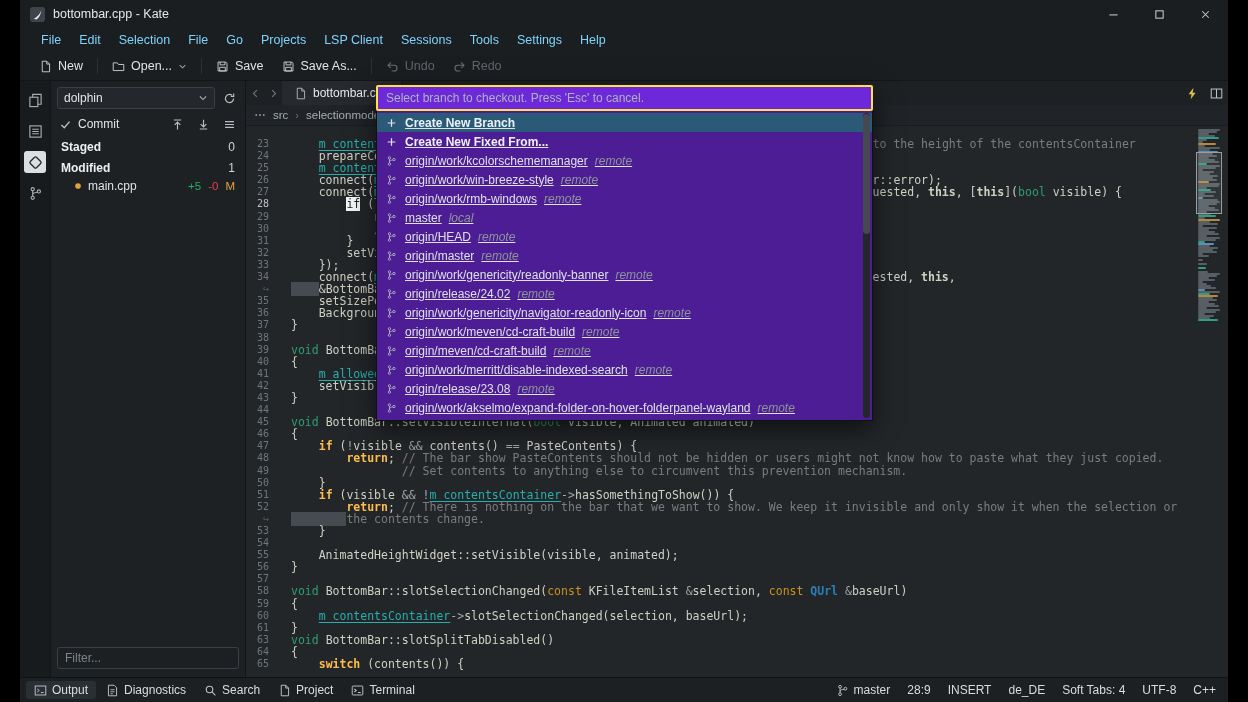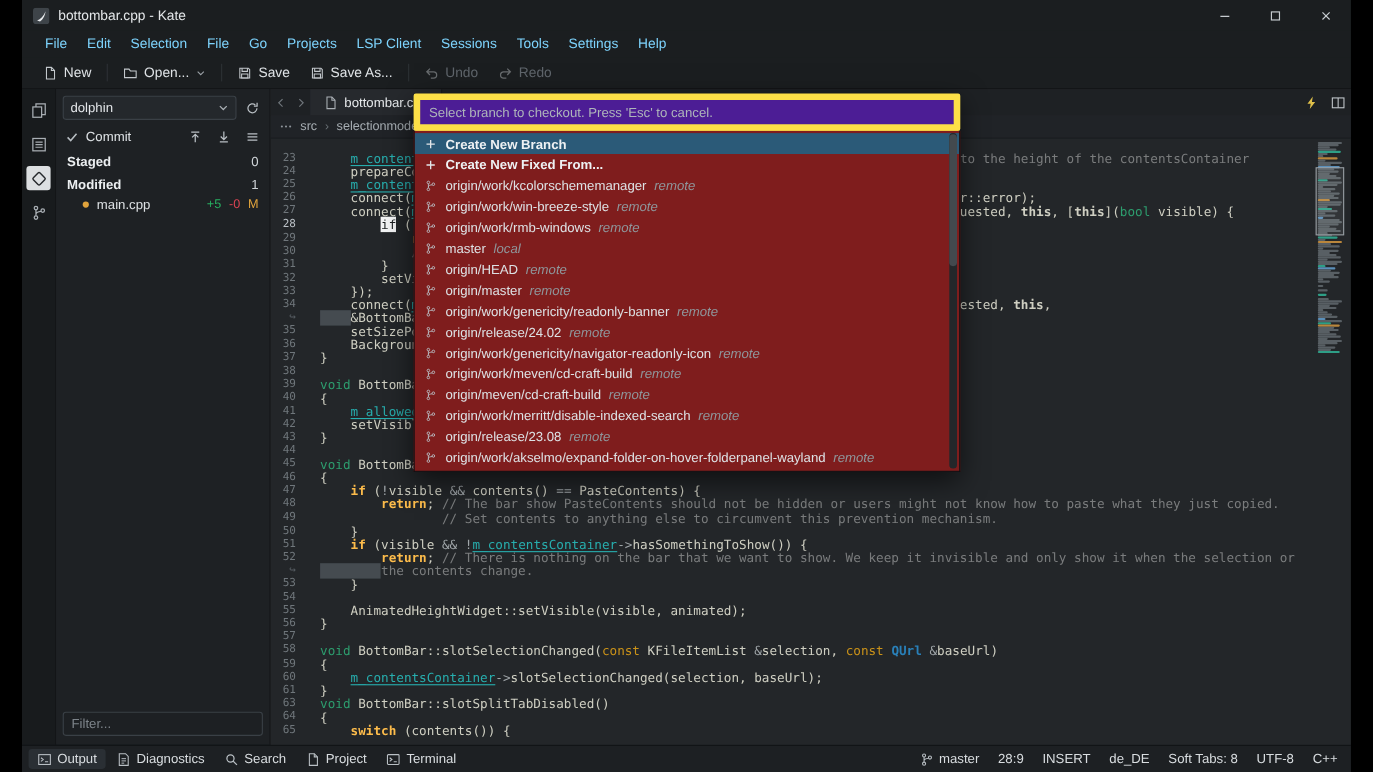--- a/index.html
+++ b/index.html
@@ -93,22 +93,22 @@
   .tk-cur{background:#f2f3f4;color:#1b1e20;}
   .tk-wf{background:#454b50;}
 
   
   .minimap{position:absolute;top:0;right:6px;width:26px;bottom:0;}
   .mm-bar{position:absolute;left:2px;height:1.6px;border-radius:1px;}
   .mm-viewport{position:absolute;left:0;right:0;top:26px;height:60px;border:1px solid #979ea3;background:rgba(255,255,255,0.07);}
 
   
   .popup{position:absolute;left:130px;top:4px;width:497px;z-index:50;box-shadow:0 8px 24px rgba(0,0,0,.6);font-size:12px;}
-  .popup-prompt{height:22px;background:#4c1d95;border:6px solid #fde047;border-radius:2px;display:flex;align-items:center;padding:0 8px;color:#aeb5ba;}
-  .popup-list{position:relative;background:#7f1d1d;border:1px solid #0f1113;border-top:none;height:310px;overflow:hidden;padding-top:2px;box-sizing:border-box;}
+  .popup-prompt{height:22px;background:#6d28d9;border:2px solid #fde047;border-radius:2px;display:flex;align-items:center;padding:0 8px;color:#aeb5ba;}
+  .popup-list{position:relative;background:#4c1d95;border:1px solid #0f1113;border-top:none;height:310px;overflow:hidden;padding-top:2px;box-sizing:border-box;text-decoration:underline;}
   .brow{height:19px;display:flex;align-items:center;gap:7px;padding:0 14px 0 8px;color:#dde1e4;}
   .brow.selected{background:#2b5a78;}
   .brow .ic{color:#b9bfc4;width:13px;flex:none;display:flex;justify-content:center;}
   .brow .ic svg{width:11px;height:12px;}
   .brow.create .blabel{font-weight:bold;color:#eef1f3;}
   .brow.create .ic{color:#e2e5e8;}
   .btag{font-style:italic;color:#8f969b;}
   .popup-track{position:absolute;right:2px;top:2px;bottom:2px;width:7px;background:#24272a;border-radius:3.5px;}
   .popup-thumb{position:absolute;right:2px;top:3px;width:7px;height:120px;background:#43494e;border-radius:3.5px;}
 
@@ -971,21 +971,21 @@
           <div class="sb-rit">
             <span>28:9</span>
           </div>
           <div class="sb-rit">
             <span>INSERT</span>
           </div>
           <div class="sb-rit">
             <span>de_DE</span>
           </div>
           <div class="sb-rit">
-            <span>Soft Tabs: 8</span>
+            <span>Soft Tabs: 4</span>
           </div>
           <div class="sb-rit">
             <span>UTF-8</span>
           </div>
           <div class="sb-rit">
             <span>C++</span>
           </div>
         </div>
     </div>
 

